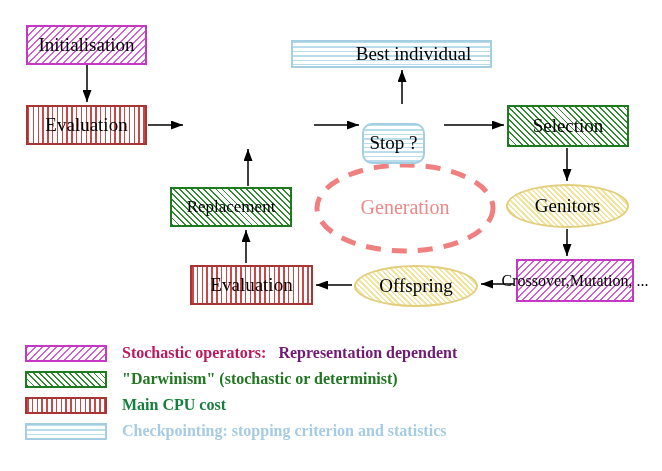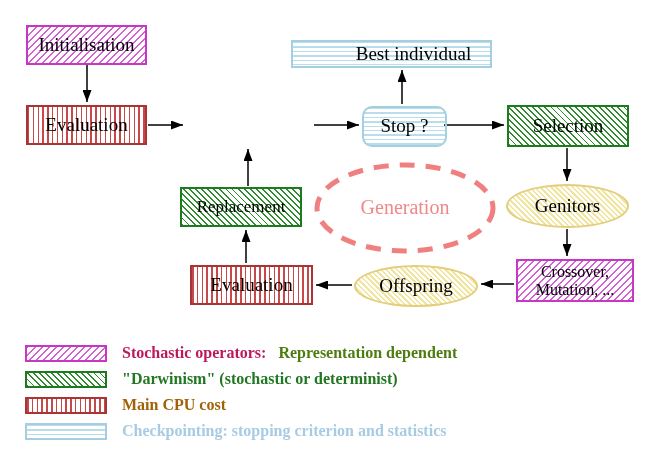--- a/index.html
+++ b/index.html
@@ -38,43 +38,43 @@
   .yellow-hatch{
     border:2px solid #E2CE7C;
     background:repeating-linear-gradient(45deg,#F2E5A0 0px,#F2E5A0 1.7px,transparent 1.7px,transparent 3.8px);
   }
   .ellipse{border-radius:50%;}
 
   .n-init{left:26px;top:25px;width:121px;height:40px;}
   .n-eval1{left:26px;top:105px;width:121px;height:40px;}
   .n-best{left:291px;top:40px;width:201px;height:28px;padding-left:44px;}
   .n-parents{left:186px;top:105px;width:127px;height:42px;}
-  .n-stop{left:362px;top:106px;width:85px;height:41px;border-radius:10px;}
+  .n-stop{left:362px;top:123px;width:63px;height:41px;border-radius:10px;}
   .n-selection{left:507px;top:105px;width:122px;height:42px;}
-  .n-replacement{left:180px;top:187px;width:122px;height:40px;font-size:17px;}
+  .n-replacement{left:170px;top:187px;width:122px;height:40px;font-size:17px;}
   .n-genitors{left:506px;top:184px;width:123px;height:44px;}
-  .n-crossover{left:516px;top:259px;width:118px;height:43px;font-size:16px;flex-direction:column;}
+  .n-crossover{left:516px;top:259px;width:118px;height:43px;font-size:16px;flex-direction:row;}
   .n-offspring{left:354px;top:265px;width:124px;height:42px;}
   .n-eval2{left:190px;top:265px;width:123px;height:40px;}
 
   .generation-label{
     position:absolute;left:317px;top:196px;width:176px;text-align:center;
     color:#EF8888;font-size:20px;
   }
 
   #arrow-layer{position:absolute;left:0;top:0;pointer-events:none;}
 
   .legend-row{position:absolute;left:25px;display:flex;align-items:center;height:18px;}
   .lr1{top:344px;} .lr2{top:370px;} .lr3{top:396px;} .lr4{top:422px;}
   .swatch{box-sizing:border-box;width:82px;height:17px;flex:0 0 82px;}
   .legend-label{margin-left:15px;font-weight:bold;font-size:16px;white-space:nowrap;}
   .t-magenta{color:#be185d;}
-  .t-gold{color:#4d7c0f;margin-left:12px;}
+  .t-gold{color:#701a75;margin-left:12px;}
   .t-green{color:#227722;}
-  .t-red{color:#a16207;}
+  .t-red{color:#15803d;}
   .t-blue{color:#A6CBE3;}
 </style>
 </head>
 <body>
 
 <div id="canvas">
 
   <svg id="arrow-layer" width="662" height="471" viewBox="0 0 662 471">
     <defs>
       <marker id="ah" markerUnits="userSpaceOnUse" markerWidth="12" markerHeight="9" viewBox="0 0 12 9" refX="12" refY="4.5" orient="auto">

